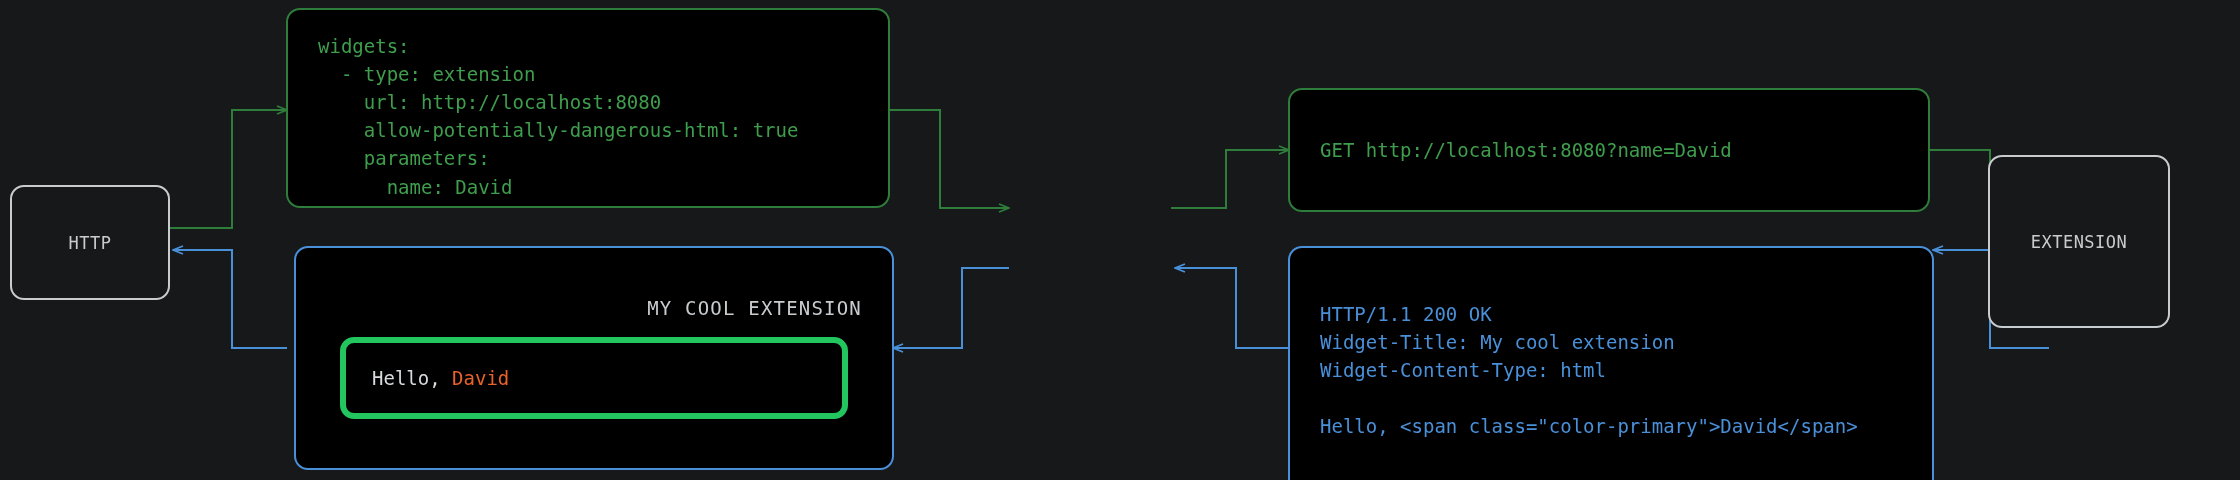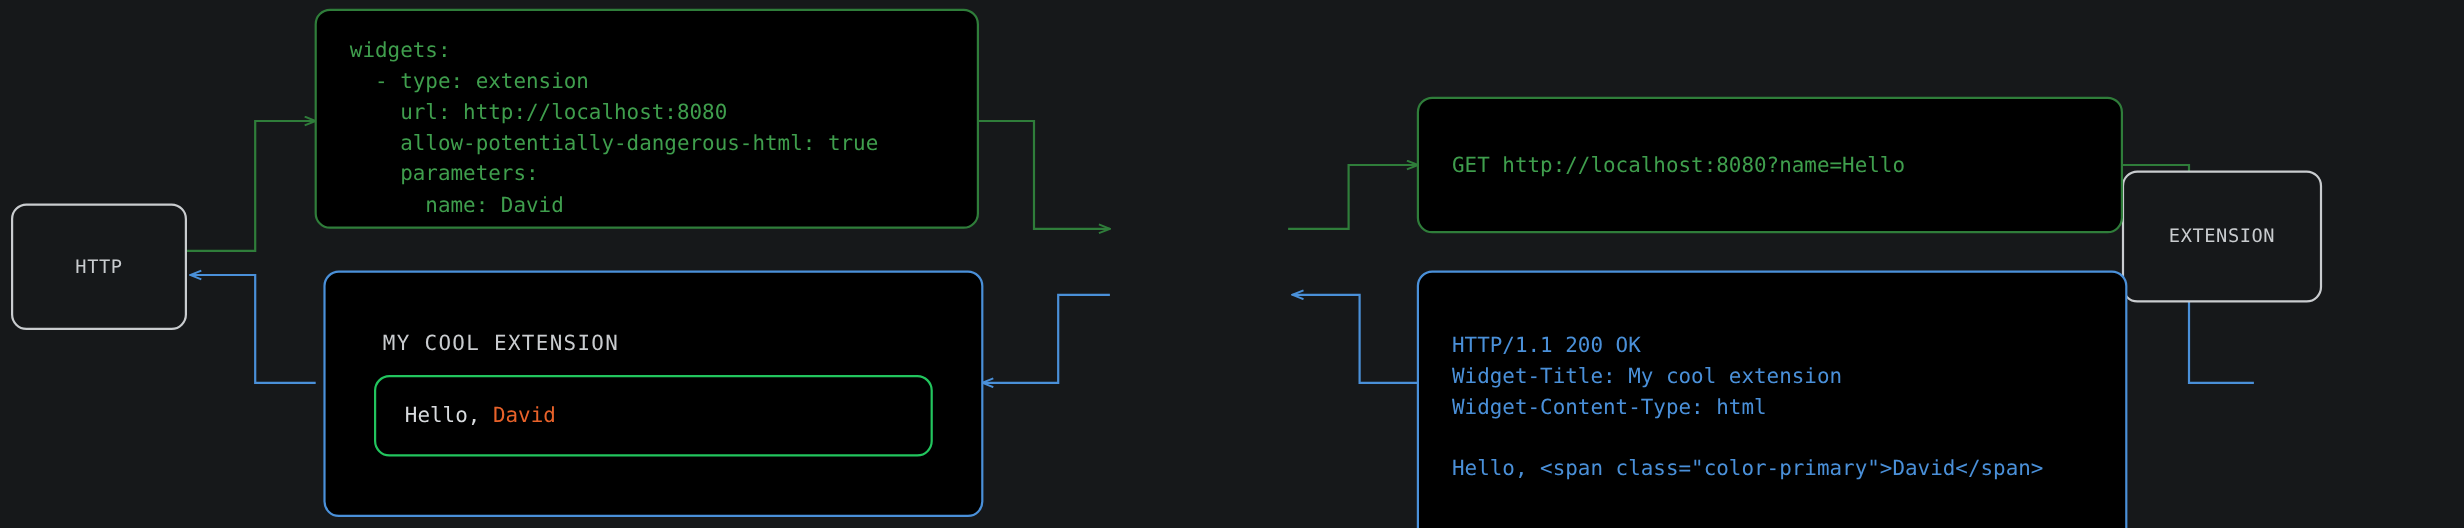--- a/index.html
+++ b/index.html
@@ -43,23 +43,24 @@
   }
   .code.green { color: #3f9e4d; }
   .code.blue  { color: #4a90d9; }
 
   .widget-title {
     color: #c9cccf;
     font-family: "DejaVu Sans Mono", monospace;
     font-size: 19px;
     letter-spacing: 1.2px;
     margin: 0 0 18px 22px;
+    text-align: right;
   }
   .widget-inner {
-    border: 2px solid #22c55e;
+    border: 6px solid #22c55e;
     border-radius: 14px;
     padding: 24px 26px;
     margin: 0 14px;
   }
   .widget-body {
     margin: 0;
     font-family: "DejaVu Sans Mono", monospace;
     font-size: 19px;
     color: #d8dbde;
     white-space: pre;
@@ -105,35 +106,35 @@
 
       <path stroke="#4a90d9" d="M 286 348 L 232 348 L 232 250 L 174 250" marker-end="url(#arrow-blue)"></path>
     </g>
   </svg>
 
   <div class="node" style="left:10px; top:185px; width:160px; height:115px;">
     <span>HTTP</span>
   </div>
 
 
-  <div class="node" style="left:1929px; top:155px; width:182px; height:120px;">
+  <div class="node" style="left:1988px; top:155px; width:182px; height:173px;">
     <span>EXTENSION</span>
   </div>
 
   <div class="codebox green" style="left:286px; top:8px; width:604px; height:200px;">
     <pre class="code green">widgets:
   - type: extension
     url: http://localhost:8080
     allow-potentially-dangerous-html: true
     parameters:
       name: David</pre>
   </div>
 
   <div class="codebox green" style="left:1288px; top:88px; width:642px; height:124px; display:flex; align-items:center;">
-    <pre class="code green">GET http://localhost:8080?name=Hello</pre>
+    <pre class="code green">GET http://localhost:8080?name=David</pre>
   </div>
 
   <div class="codebox blue" style="left:1288px; top:246px; width:646px; height:248px; display:flex; align-items:center;">
     <pre class="code blue">HTTP/1.1 200 OK
 Widget-Title: My cool extension
 Widget-Content-Type: html
 
 Hello, &lt;span class="color-primary"&gt;David&lt;/span&gt;</pre>
   </div>
 

